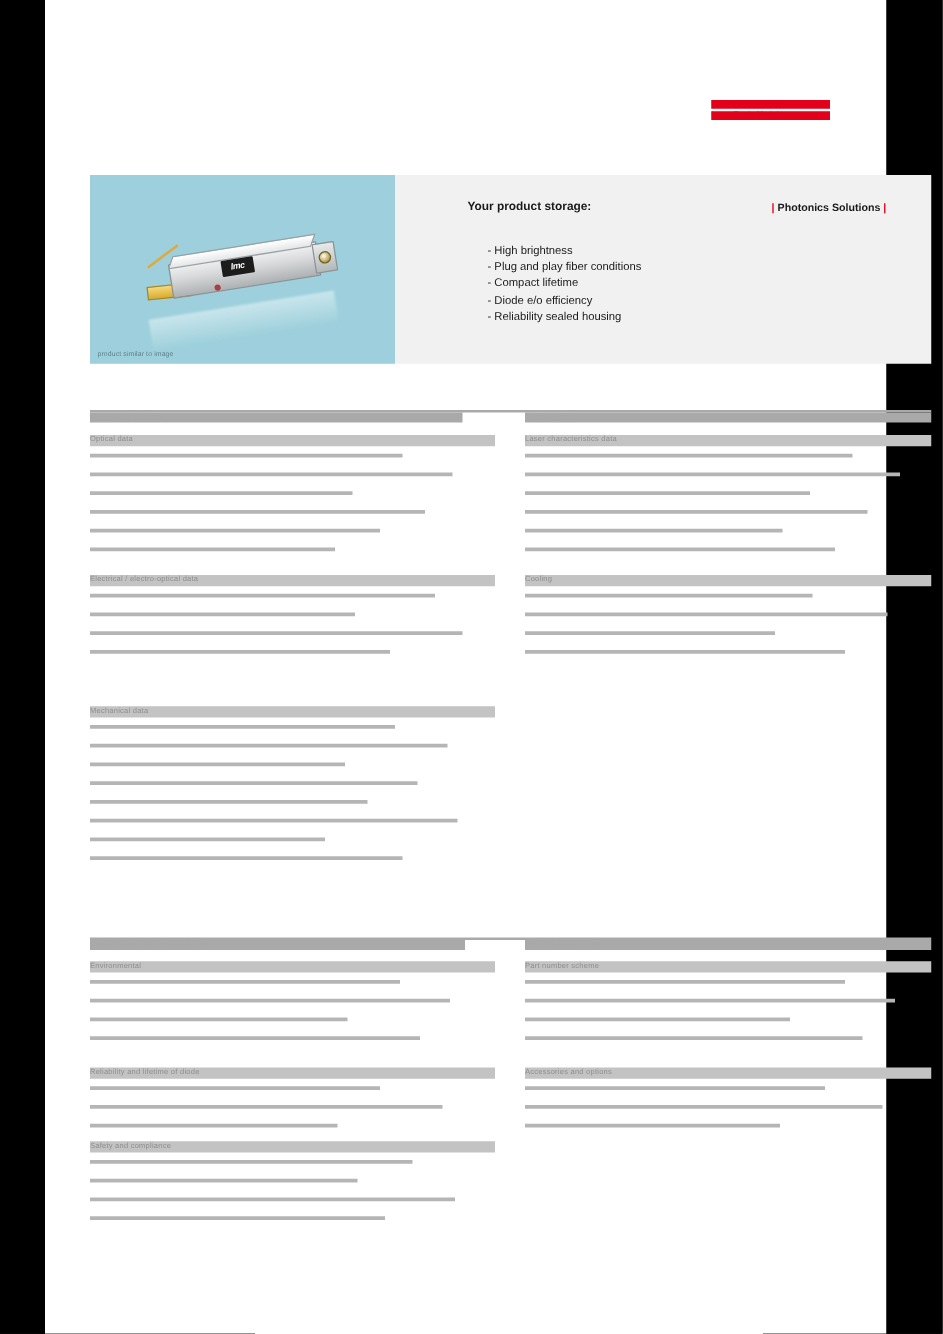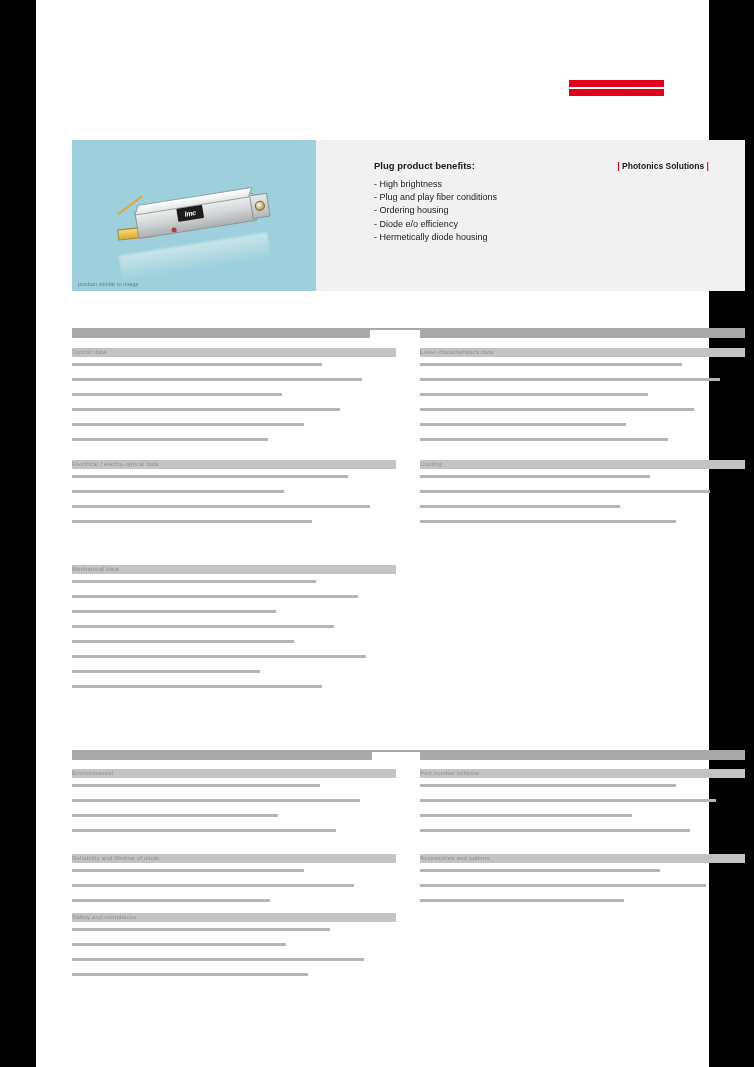--- a/index.html
+++ b/index.html
@@ -197,21 +197,21 @@
     left: 58px;
     top: 20px;
     font-size: 9.5px;
     font-weight: bold;
     color: #1a1a1a;
   }
   .benefits-list {
     position: absolute;
     left: 58px;
     top: 38px;
-    margin: 0;
+    margin: 16px;
     padding: 0;
     list-style: none;
   }
   .benefits-list li {
     font-size: 9px;
     color: #1a1a1a;
     line-height: 13.2px;
   }
   .ps-tag {
     position: absolute;
@@ -281,27 +281,27 @@
           <div class="mod-label">lmc</div>
           <div class="mod-pin"></div>
           <div class="mod-conn"></div>
           <div class="mod-conn-ring"></div>
         </div>
         <div class="mod-reflection"></div>
         <div class="hero-caption">product similar to image</div>
       </div>
 
       <div class="hero-text">
-        <div class="benefits-title">Plug product benefits:</div>
+        <div class="benefits-title">Your product storage:</div>
         <ul class="benefits-list">
           <li>- High brightness</li>
           <li>- Plug and play fiber conditions</li>
-          <li>- Ordering housing</li>
+          <li>- Compact lifetime</li>
           <li>- Diode e/o efficiency</li>
-          <li>- Hermetically diode housing</li>
+          <li>- Reliability sealed housing</li>
         </ul>
         <div class="ps-tag">
           <span class="bar">|</span>
           <span>Photonics Solutions</span>
           <span class="bar">|</span>
         </div>
       </div>
     </div>
 
     <div class="bar-sep" style="left:36px; top:328px; width:673px;"></div>

